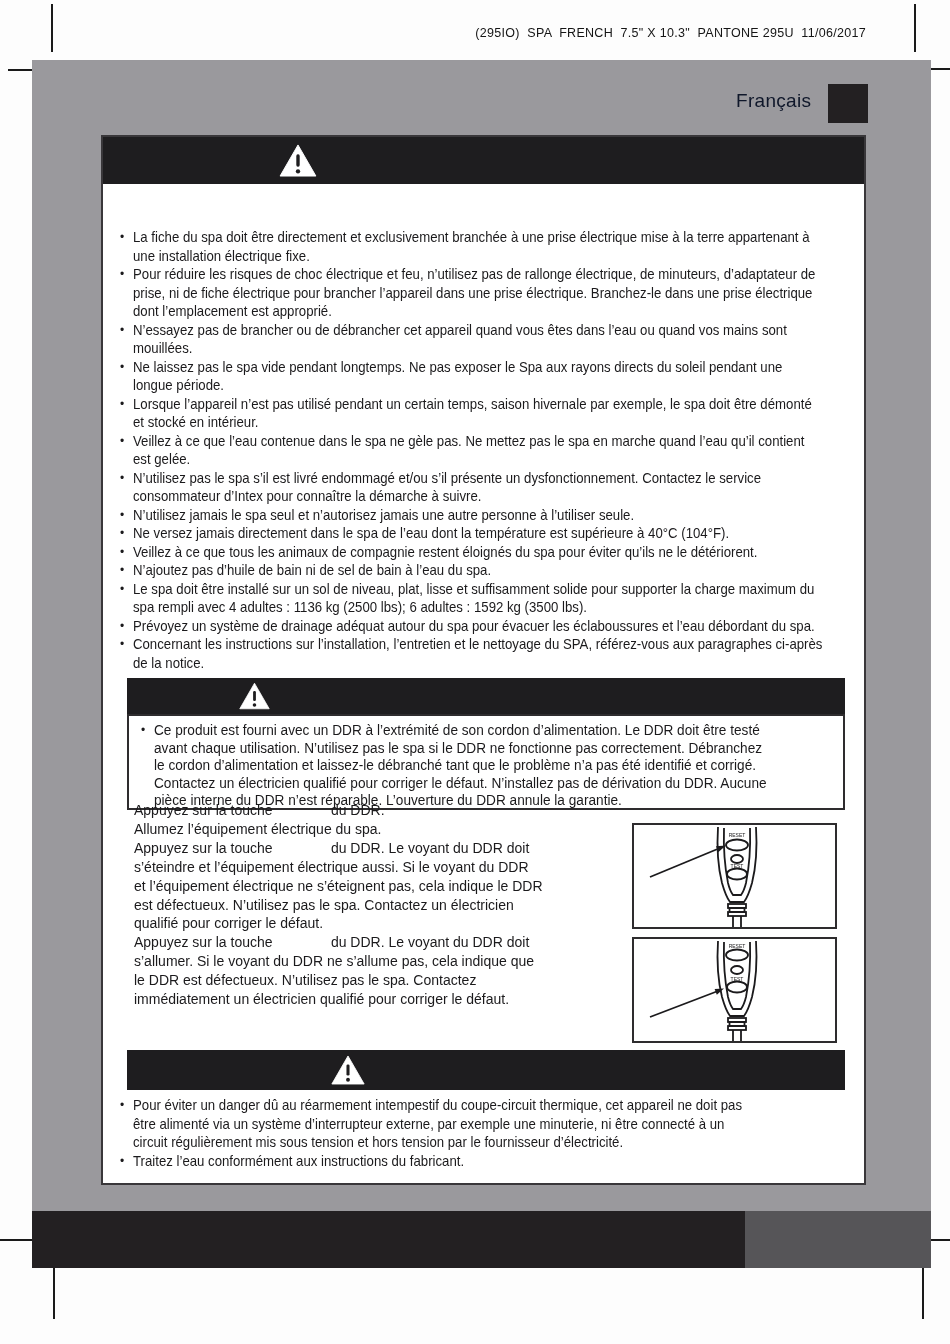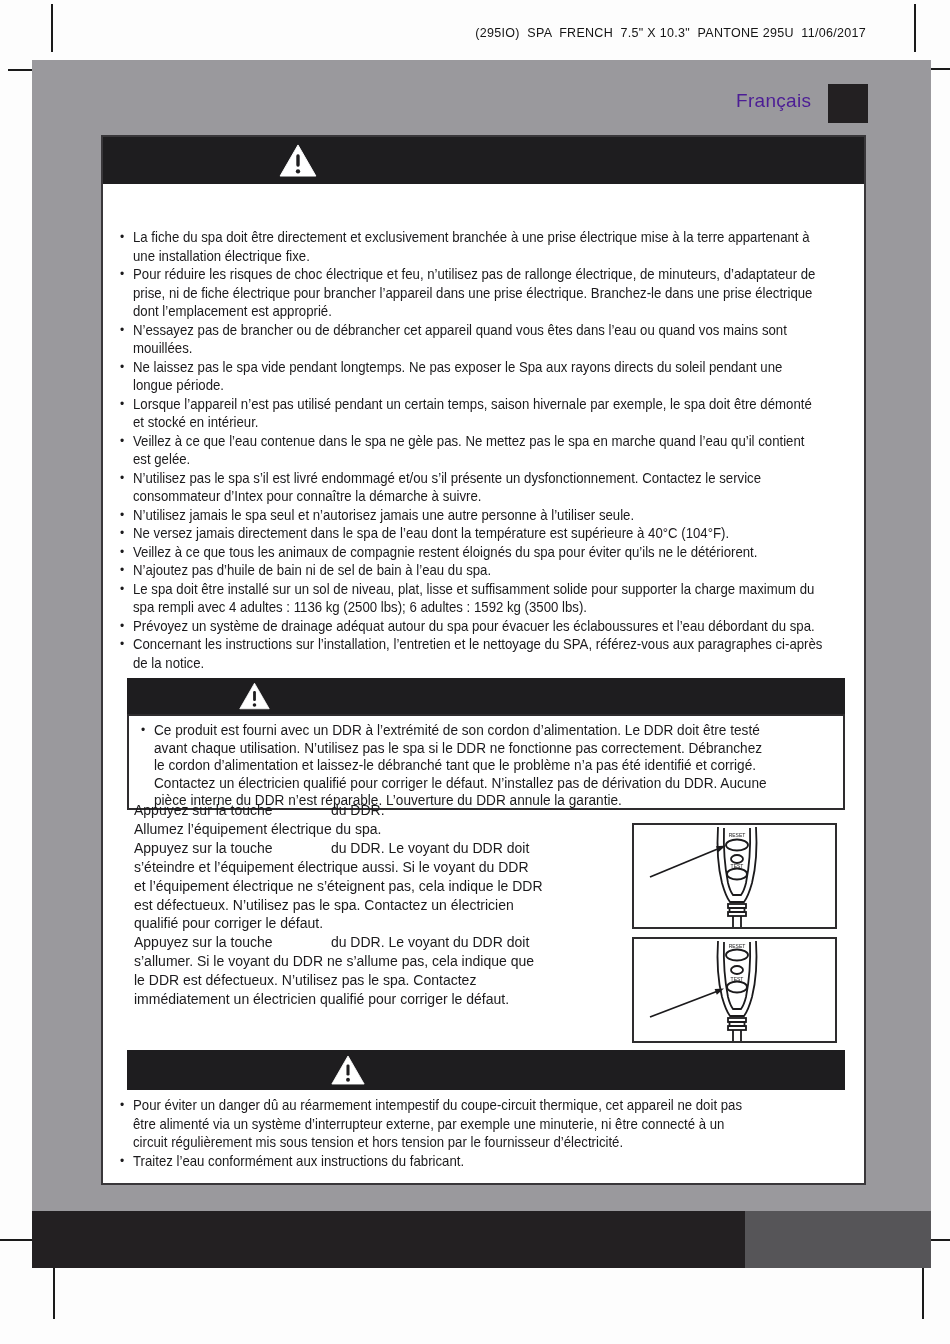--- a/index.html
+++ b/index.html
@@ -13,21 +13,21 @@
   .print-info{
     position:absolute;top:26px;right:84px;
     font-size:12.5px;letter-spacing:.3px;color:#151515;white-space:pre;
   }
   .gray-page{
     position:absolute;left:32px;top:60px;width:899px;height:1151px;
     background:var(--page_gray,#9a999d);
   }
   .lang-label{
     position:absolute;left:704px;top:30px;
-    font-size:19px;color:#4c1d95;letter-spacing:.3px;
+    font-size:19px;color:#0f172a;letter-spacing:.3px;
   }
   .lang-square{
     position:absolute;left:796px;top:24px;width:40px;height:39px;
     background:var(--footer_black,#262326);
   }
   .content-box{
     position:absolute;left:69px;top:75px;width:765px;height:1050px;
     background:#fff;border:2px solid #39373a;box-sizing:border-box;
   }
   .warn-bar{position:absolute;background:var(--bar_black,#1e1d1f);}

